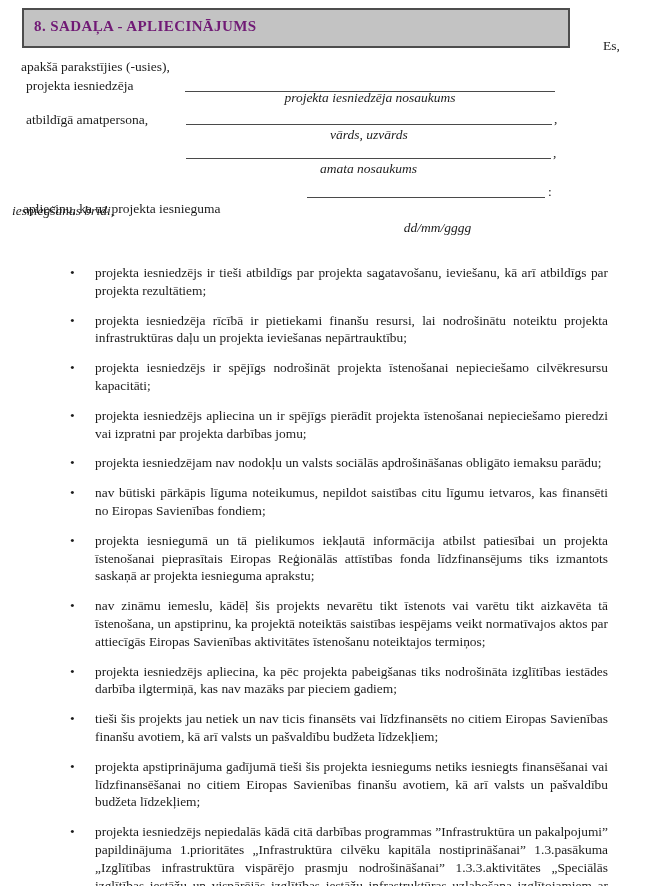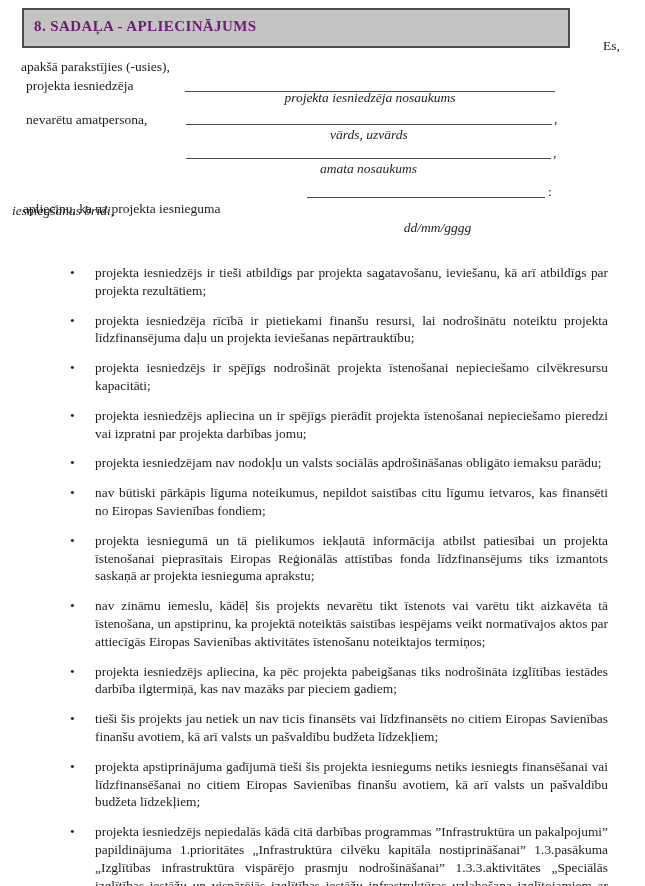--- a/index.html
+++ b/index.html
@@ -79,38 +79,38 @@
   </div>
 
   <span class="lbl" style="left:603px; top:38px;">Es,</span>
 
   <span class="lbl" style="left:21px; top:59px;">apakšā parakstījies (-usies),</span>
   <span class="lbl" style="left:26px; top:78px;">projekta iesniedzēja</span>
 
   <div class="uline" style="left:185px; top:78px; width:370px;"></div>
   <span class="cap" style="left:185px; top:84px; width:370px;margin-top:6px;">projekta iesniedzēja nosaukums</span>
 
-  <span class="lbl" style="left:26px; top:112px;">nevarētu amatpersona,</span>
+  <span class="lbl" style="left:26px; top:112px;">atbildīgā amatpersona,</span>
   <div class="uline" style="left:186px; top:111px; width:366px;"></div>
   <span class="punct" style="left:554px; top:111px;">,</span>
   <span class="cap" style="left:186px; top:127px; width:366px;text-align:center;">vārds, uzvārds</span>
 
   <div class="uline" style="left:186px; top:145px; width:365px;"></div>
   <span class="punct" style="left:553px; top:145px;">,</span>
   <span class="cap" style="left:186px; top:161px; width:365px;">amata nosaukums</span>
 
   <span class="lbl" style="left:23px; top:185px;margin-top:16px;">apliecinu, ka uz projekta iesnieguma</span>
   <span class="lbl" style="left:12px; top:203px;font-style:italic;">iesniegšanas brīdi,</span>
   <div class="uline" style="left:307px; top:184px; width:238px;"></div>
   <span class="punct" style="left:548px; top:184px;">:</span>
   <span class="cap" style="left:330px; top:220px; width:215px;">dd/mm/gggg</span>
 
   <ul class="bullets">
       <li>projekta iesniedzējs ir tieši atbildīgs par projekta sagatavošanu, ieviešanu, kā arī atbildīgs par projekta rezultātiem;</li>
-      <li>projekta iesniedzēja rīcībā ir pietiekami finanšu resursi, lai nodrošinātu noteiktu projekta līdzfinansējuma daļu un projekta ieviešanas nepārtrauktību;</li>
+      <li>projekta iesniedzēja rīcībā ir pietiekami finanšu resursi, lai nodrošinātu noteiktu projekta infrastruktūras daļu un projekta ieviešanas nepārtrauktību;</li>
       <li>projekta iesniedzējs ir spējīgs nodrošināt projekta īstenošanai nepieciešamo cilvēkresursu kapacitāti;</li>
       <li>projekta iesniedzējs apliecina un ir spējīgs pierādīt projekta īstenošanai nepieciešamo pieredzi vai izpratni par projekta darbības jomu;</li>
       <li>projekta iesniedzējam nav nodokļu un valsts sociālās apdrošināšanas obligāto iemaksu parādu;</li>
       <li>nav būtiski pārkāpis līguma noteikumus, nepildot saistības citu līgumu ietvaros, kas finansēti no Eiropas Savienības fondiem;</li>
       <li>projekta iesniegumā un tā pielikumos iekļautā informācija atbilst patiesībai un projekta īstenošanai pieprasītais Eiropas Reģionālās attīstības fonda līdzfinansējums tiks izmantots saskaņā ar projekta iesnieguma aprakstu;</li>
       <li>nav zināmu iemeslu, kādēļ šis projekts nevarētu tikt īstenots vai varētu tikt aizkavēta tā īstenošana, un apstiprinu, ka projektā noteiktās saistības iespējams veikt normatīvajos aktos par attiecīgās Eiropas Savienības aktivitātes īstenošanu noteiktajos termiņos;</li>
       <li>projekta iesniedzējs apliecina, ka pēc projekta pabeigšanas tiks nodrošināta izglītības iestādes darbība ilgtermiņā, kas nav mazāks par pieciem gadiem;</li>
       <li>tieši šis projekts jau netiek un nav ticis finansēts vai līdzfinansēts no citiem Eiropas Savienības finanšu avotiem, kā arī valsts un pašvaldību budžeta līdzekļiem;</li>
       <li>projekta apstiprinājuma gadījumā tieši šis projekta iesniegums netiks iesniegts finansēšanai vai līdzfinansēšanai no citiem Eiropas Savienības finanšu avotiem, kā arī valsts un pašvaldību budžeta līdzekļiem;</li>
       <li>projekta iesniedzējs nepiedalās kādā citā darbības programmas ”Infrastruktūra un pakalpojumi” papildinājuma 1.prioritātes „Infrastruktūra cilvēku kapitāla nostiprināšanai” 1.3.pasākuma „Izglītības infrastruktūra vispārējo prasmju nodrošināšanai” 1.3.3.aktivitātes „Speciālās izglītības iestāžu un vispārējās izglītības iestāžu infrastruktūras uzlabošana izglītojamiem ar funkcionāliem traucējumiem” 1.3.3.2.apakšaktivitātes „Vispārējās izglītības iestāžu infrastruktūras uzlabošana izglītojamiem ar funkcionāliem traucējumiem” ierobežotas projekta iesnieguma atlases projekta iesniegumā;</li>

